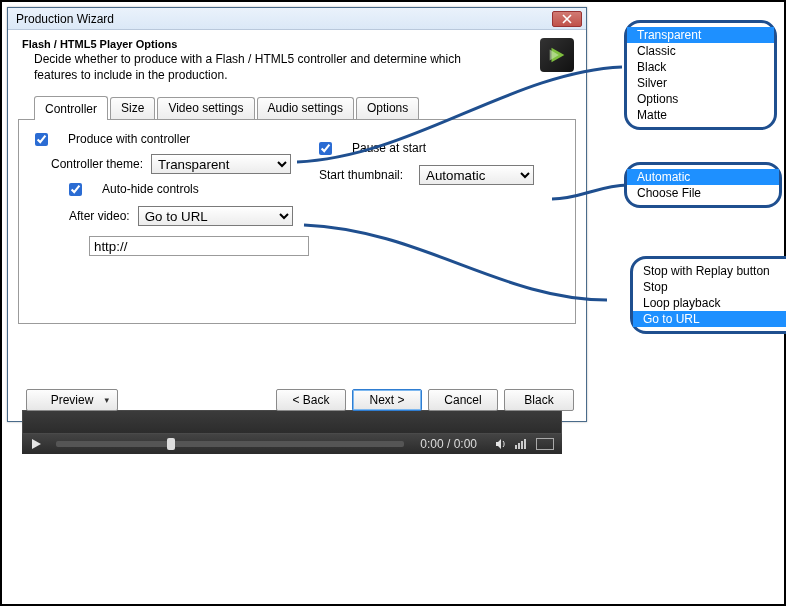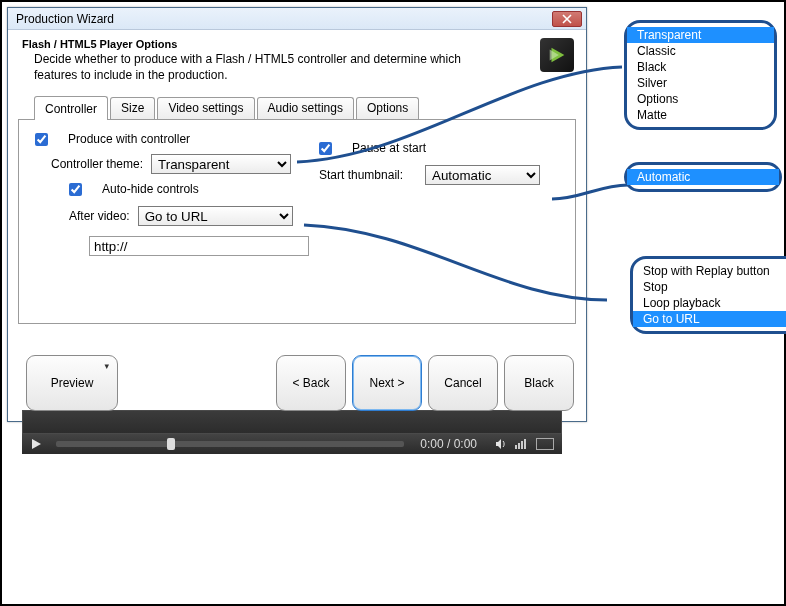--- a/index.html
+++ b/index.html
@@ -105,21 +105,21 @@
   .combo-theme { width: 140px; }
   .combo-after { width: 155px; }
   .combo-thumb { width: 115px; }
   input.urlbox {
     border: 1px solid #9b9b9b;
     height: 20px; width: 220px;
     padding: 0 4px;
   }
 
   .pause-block { position:absolute; left:300px; top:21px; width:250px; }
-  .pause-block .row2 { display:flex; align-items:center; gap:22px; margin-top:10px; }
+  .pause-block .row2 { display:flex; align-items:center; gap:16px; margin-top:10px; }
 
   
   .video-preview {
     position: absolute;
     left: 14px; top: 402px;
     width: 540px; height: 44px;
   }
   .video-preview .track {
     height: 24px; background: linear-gradient(#3b3b3b,#2c2c2c);
     border: 1px solid #4a4a4a; position:relative;
@@ -138,22 +138,22 @@
   .vol-bars span:nth-child(1){height:4px} .vol-bars span:nth-child(2){height:6px}
   .vol-bars span:nth-child(3){height:8px} .vol-bars span:nth-child(4){height:10px}
   .fsbtn {width:18px;height:12px;border:1px solid #aaa; margin-right:8px;}
 
   
   .btnrow {
     position: absolute; bottom: 10px; left: 0; right: 0;
     display:flex; align-items:center; padding: 0 12px;
   }
   .btn {
-    border: 1px solid #8a8a8a; border-radius:9px;
-    padding: 20px 14px;
+    border: 1px solid #8a8a8a; border-radius:2px;
+    padding: 3px 14px;
     background: linear-gradient(#fdfdfd,#e7e7e7);
     min-width: 70px; text-align:center;
     cursor:pointer;
   }
   .btn.primary {
     border-color:#2f7dd1;
     box-shadow: 0 0 0 1px #7db8f0 inset;
   }
   .btnrow .spacer{ flex:1;}
   .btnrow .btn{ margin-left:6px;}
@@ -326,20 +326,23 @@
       </div>
     <div class="item">
         <span>Matte</span>
       </div>
   </div>
 
   <div class="callout callout2">
     <div class="item sel">
         <span>Automatic</span>
       </div>
+    <div class="item">
+        <span>Choose File</span>
+      </div>
   </div>
 
   <div class="callout callout3">
     <div class="item">
         <span>Stop with Replay button</span>
       </div>
     <div class="item">
         <span>Stop</span>
       </div>
     <div class="item">

